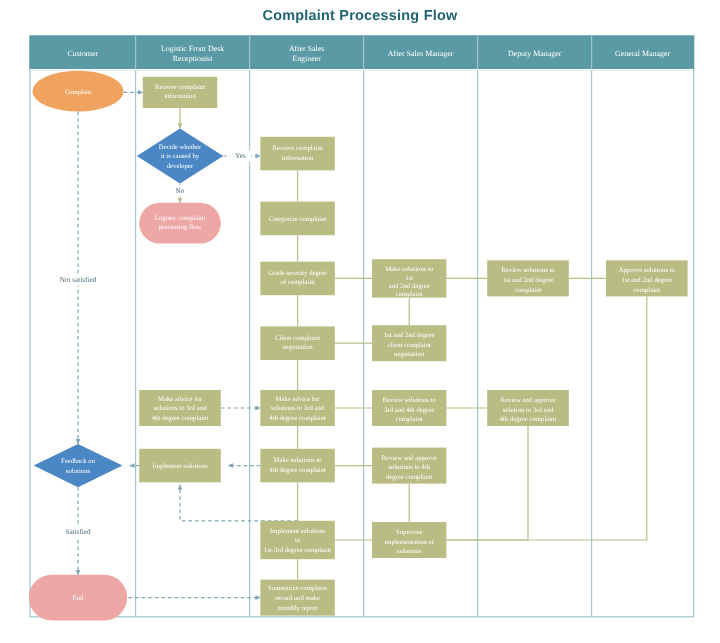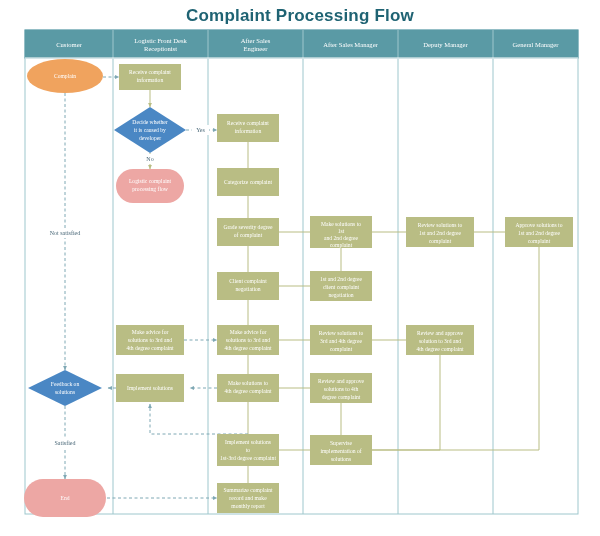--- a/index.html
+++ b/index.html
@@ -4,21 +4,21 @@
 <style>
   html,body{margin:0;padding:0;background:#ffffff;}
   body{
     font-family:"Liberation Serif", serif;
     width:600px;height:536px;position:relative;overflow:hidden;
   }
   #stage{position:absolute;left:0;top:0;width:600px;height:536px;}
   #title{
     position:absolute;left:0;top:6px;width:600px;text-align:center;
     font-family:"Liberation Sans", sans-serif;
-    font-size:17px;font-weight:bold;color:#1f6373;letter-spacing:.2px;
+    font-size:12px;font-weight:bold;color:#1f6373;letter-spacing:.2px;
   }
   svg#diagram{position:absolute;left:0;top:0;width:600px;height:536px;}
   .lane-title{
     font-family:"Liberation Serif", serif;
     font-size:6.6px;fill:#ffffff;text-anchor:middle;
   }
   .node-text{
     font-family:"Liberation Serif", serif;
     font-size:5.6px;fill:#ffffff;text-anchor:middle;
   }

